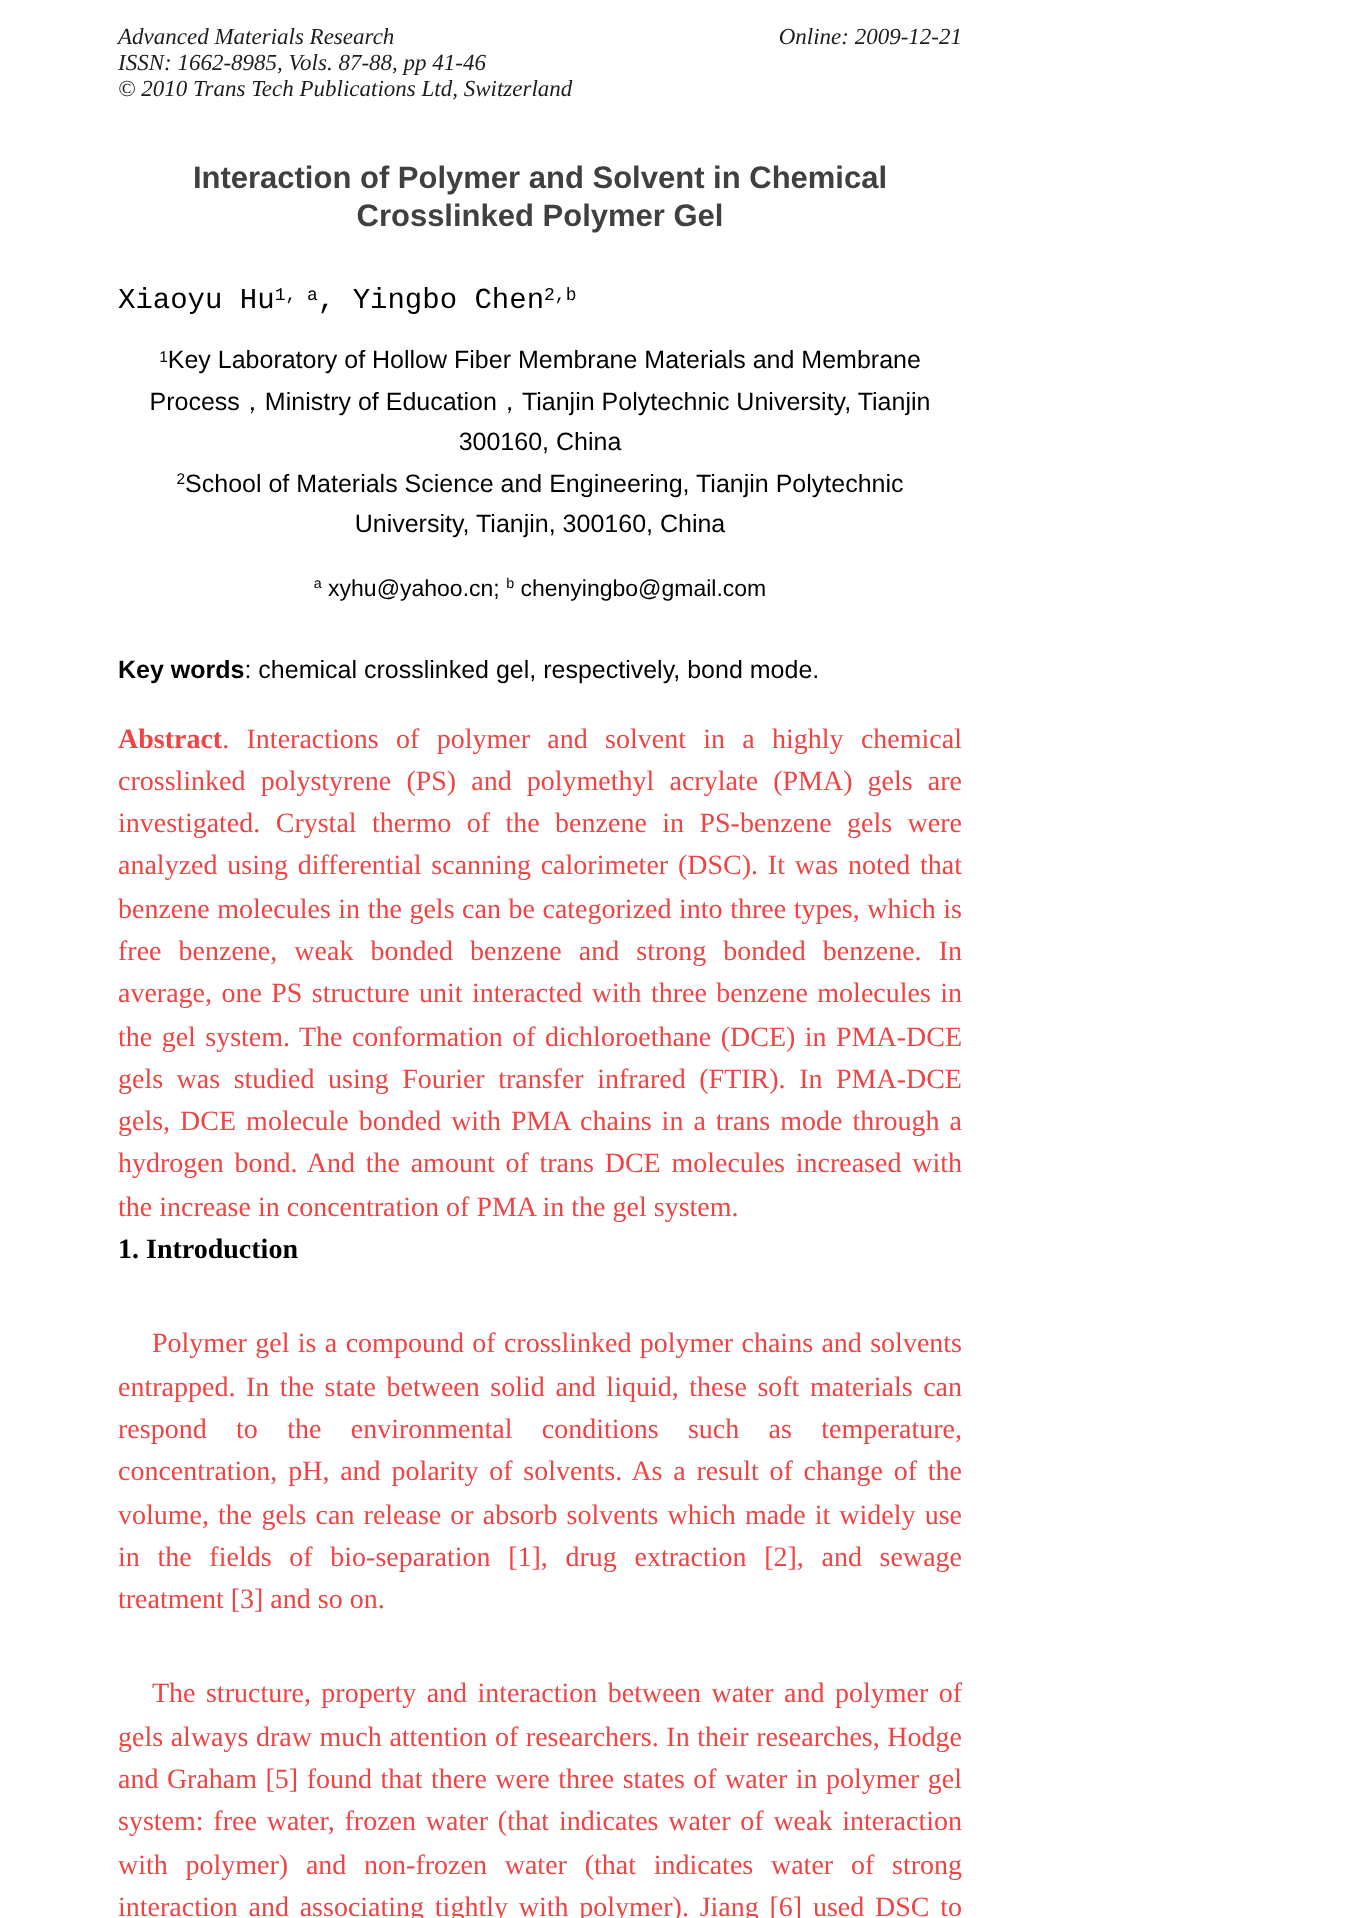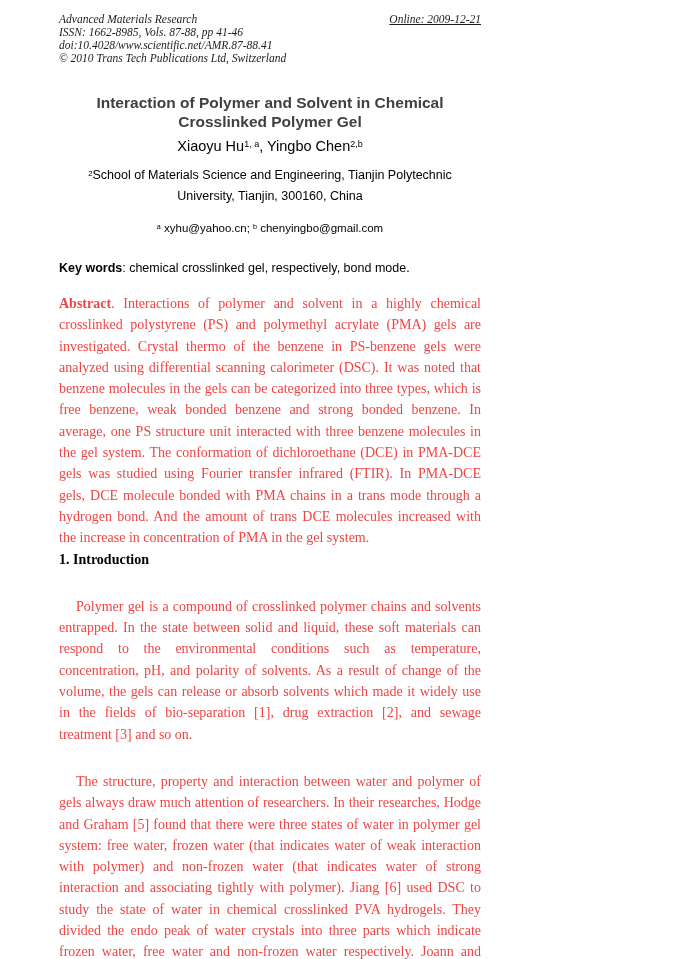--- a/index.html
+++ b/index.html
@@ -16,33 +16,33 @@
     overflow: hidden;
   }
   .masthead {
     display: flex; justify-content: space-between; align-items: flex-start;
     font-family: "Liberation Serif", serif;
     font-style: italic;
     font-size: 11.5px; line-height: 13px;
     color: #1c1c1c;
   }
   .mast-left div { white-space: nowrap; }
-  .mast-right { white-space: nowrap; text-decoration: underline; }
+  .mast-right { white-space: nowrap; }
   .title {
     font-family: "Liberation Sans", sans-serif;
     font-weight: bold; font-size: 15.5px; line-height: 19px;
     text-align: center;
     margin: 28px 0 0 0;
     color: #404040;
   }
   .authors {
-    font-family: Liberation Sans, sans-serif;
+    font-family: Liberation Mono, monospace;
     font-size: 14.5px; line-height: 18px;
-    text-align: center;
-    margin: 6px 0 0 0;
+    text-align: left;
+    margin: 24px 0 0 0;
     color: #000;
   }
   sup {
     font-size: 62%;
     vertical-align: baseline;
     position: relative; top: -0.45em;
     line-height: 0;
   }
   .affils {
     font-family: "Liberation Sans", sans-serif;
@@ -77,31 +77,31 @@
 </style>
 </head>
 <body>
 
 <div class="page">
 
   <header class="masthead">
     <div class="mast-left">
       <div>Advanced Materials Research</div>
       <div>ISSN: 1662-8985, Vols. 87-88, pp 41-46</div>
-      <div>doi:10.4028/www.scientific.net/AMR.87-88.41</div>
       <div>© 2010 Trans Tech Publications Ltd, Switzerland</div>
     </div>
     <div class="mast-right">Online: 2009-12-21</div>
   </header>
 
   <h1 class="title">Interaction of Polymer and Solvent in Chemical Crosslinked Polymer Gel</h1>
 
   <p class="authors"><span>Xiaoyu Hu</span><sup>1, a</sup><span>, </span><span>Yingbo Chen</span><sup>2,b</sup></p>
 
   <div class="affils">
+    <p class="affil"><sup>1</sup><span>Key Laboratory of Hollow Fiber Membrane Materials and Membrane Process，Ministry of Education，Tianjin Polytechnic University, Tianjin 300160, China</span></p>
     <p class="affil"><sup>2</sup><span>School of Materials Science and Engineering, Tianjin Polytechnic University, Tianjin, 300160, China</span></p>
     <p class="emails"><sup>a</sup><span> xyhu@yahoo.cn; </span><sup>b</sup><span> chenyingbo@gmail.com</span></p>
   </div>
 
   <p class="keywords"><b>Key words</b><span>: chemical crosslinked gel, respectively, bond mode.</span></p>
 
   <p class="body-par abstract"><b>Abstract</b><span>. Interactions of polymer and solvent in a highly chemical crosslinked polystyrene (PS) and polymethyl acrylate (PMA) gels are investigated. Crystal thermo of the benzene in PS-benzene gels were analyzed using differential scanning calorimeter (DSC). It was noted that benzene molecules in the gels can be categorized into three types, which is free benzene, weak bonded benzene and strong bonded benzene. In average, one PS structure unit interacted with three benzene molecules in the gel system. The conformation of dichloroethane (DCE) in PMA-DCE gels was studied using Fourier transfer infrared (FTIR). In PMA-DCE gels, DCE molecule bonded with PMA chains in a trans mode through a hydrogen bond. And the amount of trans DCE molecules increased with the increase in concentration of PMA in the gel system.</span></p>
 
   <h2 class="section-heading">1. Introduction</h2>
 

